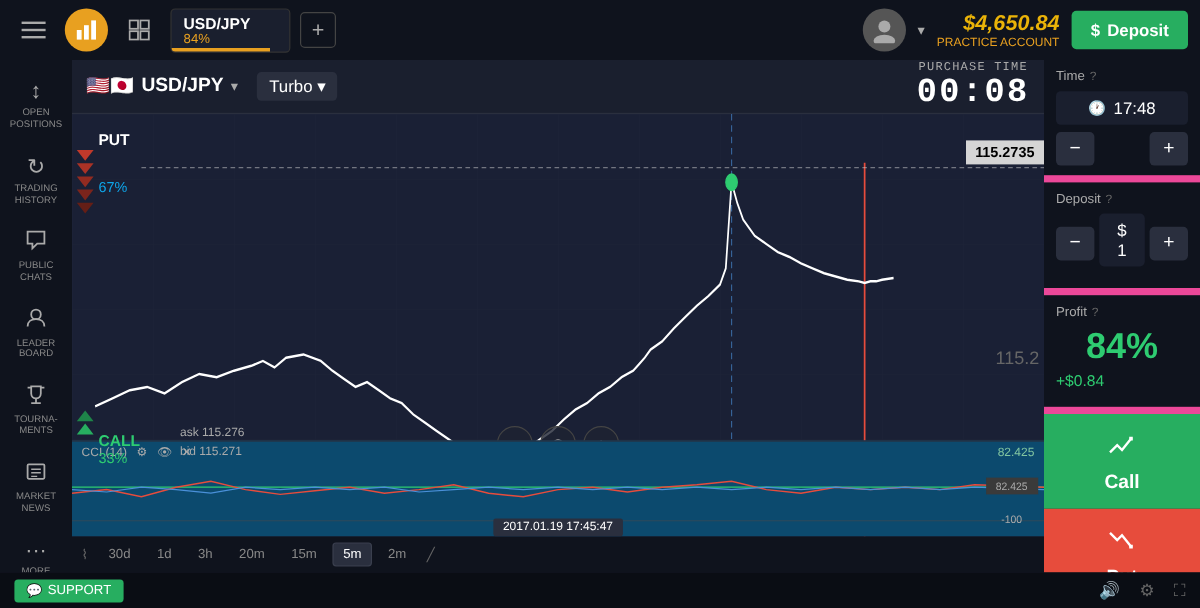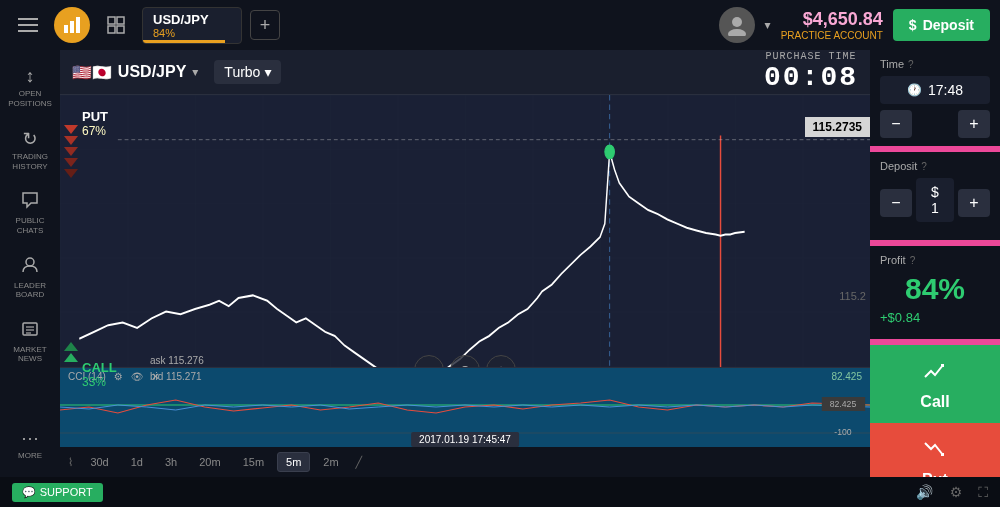--- a/index.html
+++ b/index.html
@@ -14,21 +14,21 @@
     .top-bar .grid-icon { width: 36px; height: 36px; display: flex; align-items: center; justify-content: center; }
     .asset-tab { background: #1a1f2e; border: 1px solid #333; border-radius: 4px; padding: 4px 10px; display: flex; flex-direction: column; min-width: 100px; position: relative; }
     .asset-tab .asset-name { font-size: 13px; font-weight: bold; color: #fff; }
     .asset-tab .asset-pct { font-size: 11px; color: #e8a020; }
     .asset-tab-bar { position: absolute; bottom: 0; left: 0; width: 84%; height: 3px; background: #e8a020; border-radius: 0 0 0 4px; }
     .add-btn { width: 30px; height: 30px; border: 1px solid #444; border-radius: 4px; display: flex; align-items: center; justify-content: center; cursor: pointer; color: #aaa; font-size: 18px; }
     .spacer { flex: 1; }
     .user-area { display: flex; align-items: center; gap: 10px; }
     .avatar { width: 36px; height: 36px; background: #555; border-radius: 50%; display: flex; align-items: center; justify-content: center; }
     .balance { text-align: right; }
-    .balance-amount { font-size: 18px; font-weight: bold; color: #f9a8d4; }
+    .balance-amount { font-size: 18px; font-weight: bold; color: #eab308; font-style: italic; }
     .balance-label { font-size: 10px; color: #e8a020; text-transform: uppercase; }
     .deposit-btn { background: #27ae60; border: none; color: #fff; padding: 8px 16px; border-radius: 4px; font-size: 14px; font-weight: bold; cursor: pointer; display: flex; align-items: center; gap: 6px; }
 
     
     .main { display: flex; flex: 1; overflow: hidden; }
 
     
     .sidebar { width: 60px; background: #0f131d; display: flex; flex-direction: column; align-items: center; padding: 8px 0; gap: 4px; flex-shrink: 0; }
     .sidebar-item { width: 54px; display: flex; flex-direction: column; align-items: center; padding: 8px 4px; cursor: pointer; border-radius: 4px; }
     .sidebar-item .si-icon { font-size: 18px; color: #aaa; margin-bottom: 2px; }
@@ -160,20 +160,31 @@
         <svg width="18" height="18" viewBox="0 0 18 18">
           <circle cx="9" cy="6" r="4" fill="none" stroke="#aaa" stroke-width="1.5"></circle>
           <path d="M2 16c0-4 3-6 7-6s7 2 7 6" fill="none" stroke="#aaa" stroke-width="1.5"></path>
         </svg>
       </div>
       <div class="si-label">LEADER<br>BOARD</div>
     </div>
     <div class="sidebar-item">
       <div class="si-icon">
         <svg width="18" height="18" viewBox="0 0 18 18">
+          <path d="M5 2h8v6a4 4 0 01-8 0z" fill="none" stroke="#aaa" stroke-width="1.5"></path>
+          <path d="M2 3h3M13 3h3" stroke="#aaa" stroke-width="1.5"></path>
+          <line x1="9" y1="12" x2="9" y2="16" stroke="#aaa" stroke-width="1.5"></line>
+          <line x1="5" y1="16" x2="13" y2="16" stroke="#aaa" stroke-width="1.5"></line>
+        </svg>
+      </div>
+      <div class="si-label">TOURNA-<br>MENTS</div>
+    </div>
+    <div class="sidebar-item">
+      <div class="si-icon">
+        <svg width="18" height="18" viewBox="0 0 18 18">
           <rect x="2" y="3" width="14" height="12" rx="1" fill="none" stroke="#aaa" stroke-width="1.5"></rect>
           <line x1="5" y1="7" x2="13" y2="7" stroke="#aaa" stroke-width="1.2"></line>
           <line x1="5" y1="10" x2="13" y2="10" stroke="#aaa" stroke-width="1.2"></line>
           <line x1="5" y1="13" x2="10" y2="13" stroke="#aaa" stroke-width="1.2"></line>
         </svg>
       </div>
       <div class="si-label">MARKET<br>NEWS</div>
     </div>
     <div class="sidebar-item" style="margin-top:auto;">
       <div class="si-icon">···</div>
@@ -196,21 +207,21 @@
       <div class="purchase-time" style="margin-left:auto;text-align:center;">
         <div class="pt-label">PURCHASE TIME</div>
         <div class="pt-value">00:08</div>
       </div>
     </div>
 
     <div class="chart-wrapper">
 
       <div style="position:absolute;top:14px;left:22px;z-index:10;">
         <div style="font-size:13px;font-weight:bold;color:#fff;">PUT</div>
-        <div style="font-size:12px;color:#fef9c3;">67%</div>
+        <div style="font-size:12px;color:#0ea5e9;margin-top:25px;">67%</div>
       </div>
 
       <div style="position:absolute;left:4px;top:30px;z-index:10;display:flex;flex-direction:column;gap:2px;">
         <div style="width:0;height:0;border-left:7px solid transparent;border-right:7px solid transparent;border-top:9px solid #c0392b;"></div>
         <div style="width:0;height:0;border-left:7px solid transparent;border-right:7px solid transparent;border-top:9px solid #a93226;"></div>
         <div style="width:0;height:0;border-left:7px solid transparent;border-right:7px solid transparent;border-top:9px solid #922b21;"></div>
         <div style="width:0;height:0;border-left:7px solid transparent;border-right:7px solid transparent;border-top:9px solid #7b241c;"></div>
         <div style="width:0;height:0;border-left:7px solid transparent;border-right:7px solid transparent;border-top:9px solid #641e16;"></div>
       </div>
 
@@ -248,21 +259,21 @@
 
         <circle cx="685" cy="220" r="12" fill="#1a2035" stroke="#888" stroke-width="1.5"></circle>
         <text x="685" y="224" text-anchor="middle" font-size="10" fill="#aaa">⊙</text>
 
         <circle cx="730" cy="220" r="12" fill="#1a2035" stroke="#e74c3c" stroke-width="1.5"></circle>
         <text x="730" y="224" text-anchor="middle" font-size="10" fill="#e74c3c">✉</text>
       </svg>
 
       <div style="position:absolute;right:0;top:22px;background:#d5d5d5;color:#000;padding:3px 8px;font-size:12px;font-weight:bold;z-index:10;">115.2735</div>
 
-      <div style="position:absolute;right:4px;top:195px;color:#666;font-size:11px;z-index:10;">115.2</div>
+      <div style="position:absolute;right:4px;top:195px;color:#666;font-size:15px;z-index:10;">115.2</div>
 
       <div style="position:absolute;bottom:58px;left:22px;z-index:10;">
         <div style="font-size:13px;font-weight:bold;color:#2ecc71;">CALL</div>
         <div style="font-size:12px;color:#2ecc71;">33%</div>
       </div>
       <div style="position:absolute;bottom:62px;left:90px;font-size:10px;color:#aaa;line-height:1.6;z-index:10;">
         <div>ask 115.276</div>
         <div>bid 115.271</div>
       </div>
 

